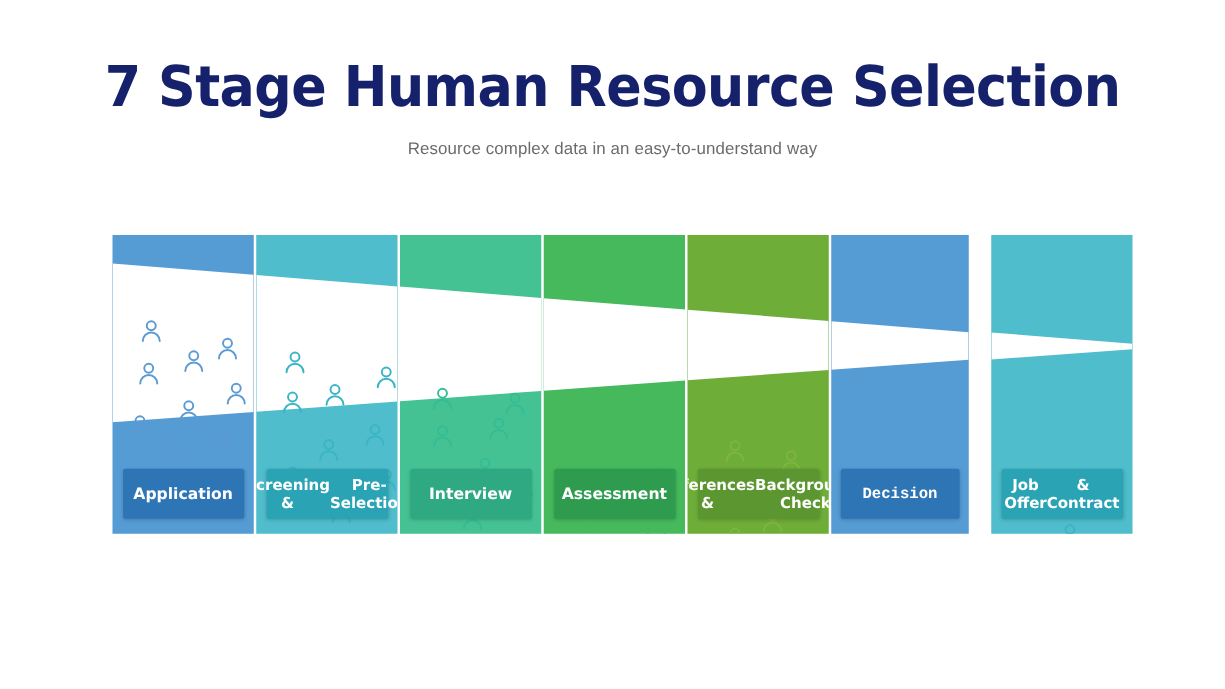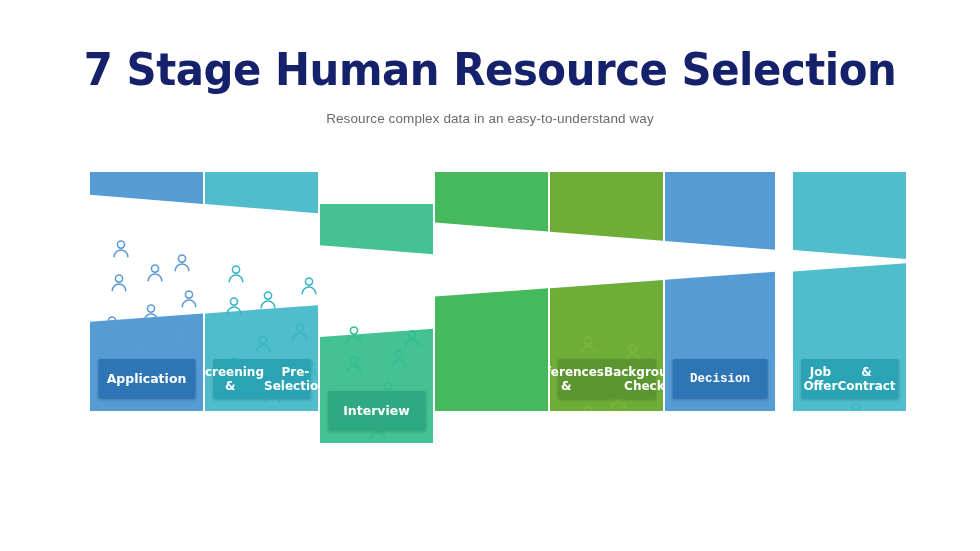--- a/index.html
+++ b/index.html
@@ -46,21 +46,21 @@
   
   .chart {
     position: absolute;
     left: 90px;
     top: 172px;
     width: 800px;
     height: 335px;
   }
   .col {
     position: absolute;
-    top: 0;
+    top: 16px;
     height: 239px;
     overflow: hidden;
   }
   
   .wedge {
     position: absolute;
     left: 0; top: 0;
     width: 100%;
     height: 100%;
     background: #ffffff;
@@ -242,21 +242,21 @@
               <path d="M4.6 20.5a7.4 7.4 0 0 1 14.8 0"></path>
             </svg>
           </div>
         </div>
         <div class="stage-label small" style="background: rgb(42, 163, 180);">
           <span>Screening &amp;</span>
           <br>
           <span>Pre-Selection</span>
         </div>
       </div>
-      <div class="col" style="left: 230px; width: 113px; background: rgb(69, 194, 147); margin-top: 32px;">
+      <div class="col" style="left: 230px; width: 113px; background: rgb(69, 194, 147);">
         <div class="wedge" style="clip-path: polygon(0% 17.276%, 100% 21.071%, 100% 52.192%, 0% 55.649%);"></div>
         <div class="people">
           <div class="person" style="left: 22.6px; top: 119.875px;">
             <svg viewBox="0 0 24 24" fill="none" stroke="#35BC94" stroke-width="1.7" stroke-linecap="round">
               <circle cx="12" cy="7.2" r="3.9"></circle>
               <path d="M4.6 20.5a7.4 7.4 0 0 1 14.8 0"></path>
             </svg>
           </div>
           <div class="person" style="left: 81.36px; top: 123.875px;">
             <svg viewBox="0 0 24 24" fill="none" stroke="#35BC94" stroke-width="1.7" stroke-linecap="round">
@@ -343,20 +343,23 @@
               <circle cx="12" cy="7.2" r="3.9"></circle>
               <path d="M4.6 20.5a7.4 7.4 0 0 1 14.8 0"></path>
             </svg>
           </div>
           <div class="person" style="left: 79.1px; top: 220.812px;">
             <svg viewBox="0 0 24 24" fill="none" stroke="#46B95F" stroke-width="1.7" stroke-linecap="round">
               <circle cx="12" cy="7.2" r="3.9"></circle>
               <path d="M4.6 20.5a7.4 7.4 0 0 1 14.8 0"></path>
             </svg>
           </div>
+        </div>
+        <div class="stage-label" style="background: rgb(46, 155, 79);">
+          <span>Assessment</span>
         </div>
       </div>
       <div class="col" style="left: 460px; width: 113px; background: rgb(109, 173, 56);">
         <div class="wedge" style="clip-path: polygon(0% 25%, 100% 28.795%, 100% 45.154%, 0% 48.612%);"></div>
         <div class="people">
           <div class="person" style="left: 27.12px; top: 161.75px;">
             <svg viewBox="0 0 24 24" fill="none" stroke="#7FB53F" stroke-width="1.7" stroke-linecap="round">
               <circle cx="12" cy="7.2" r="3.9"></circle>
               <path d="M4.6 20.5a7.4 7.4 0 0 1 14.8 0"></path>
             </svg>

